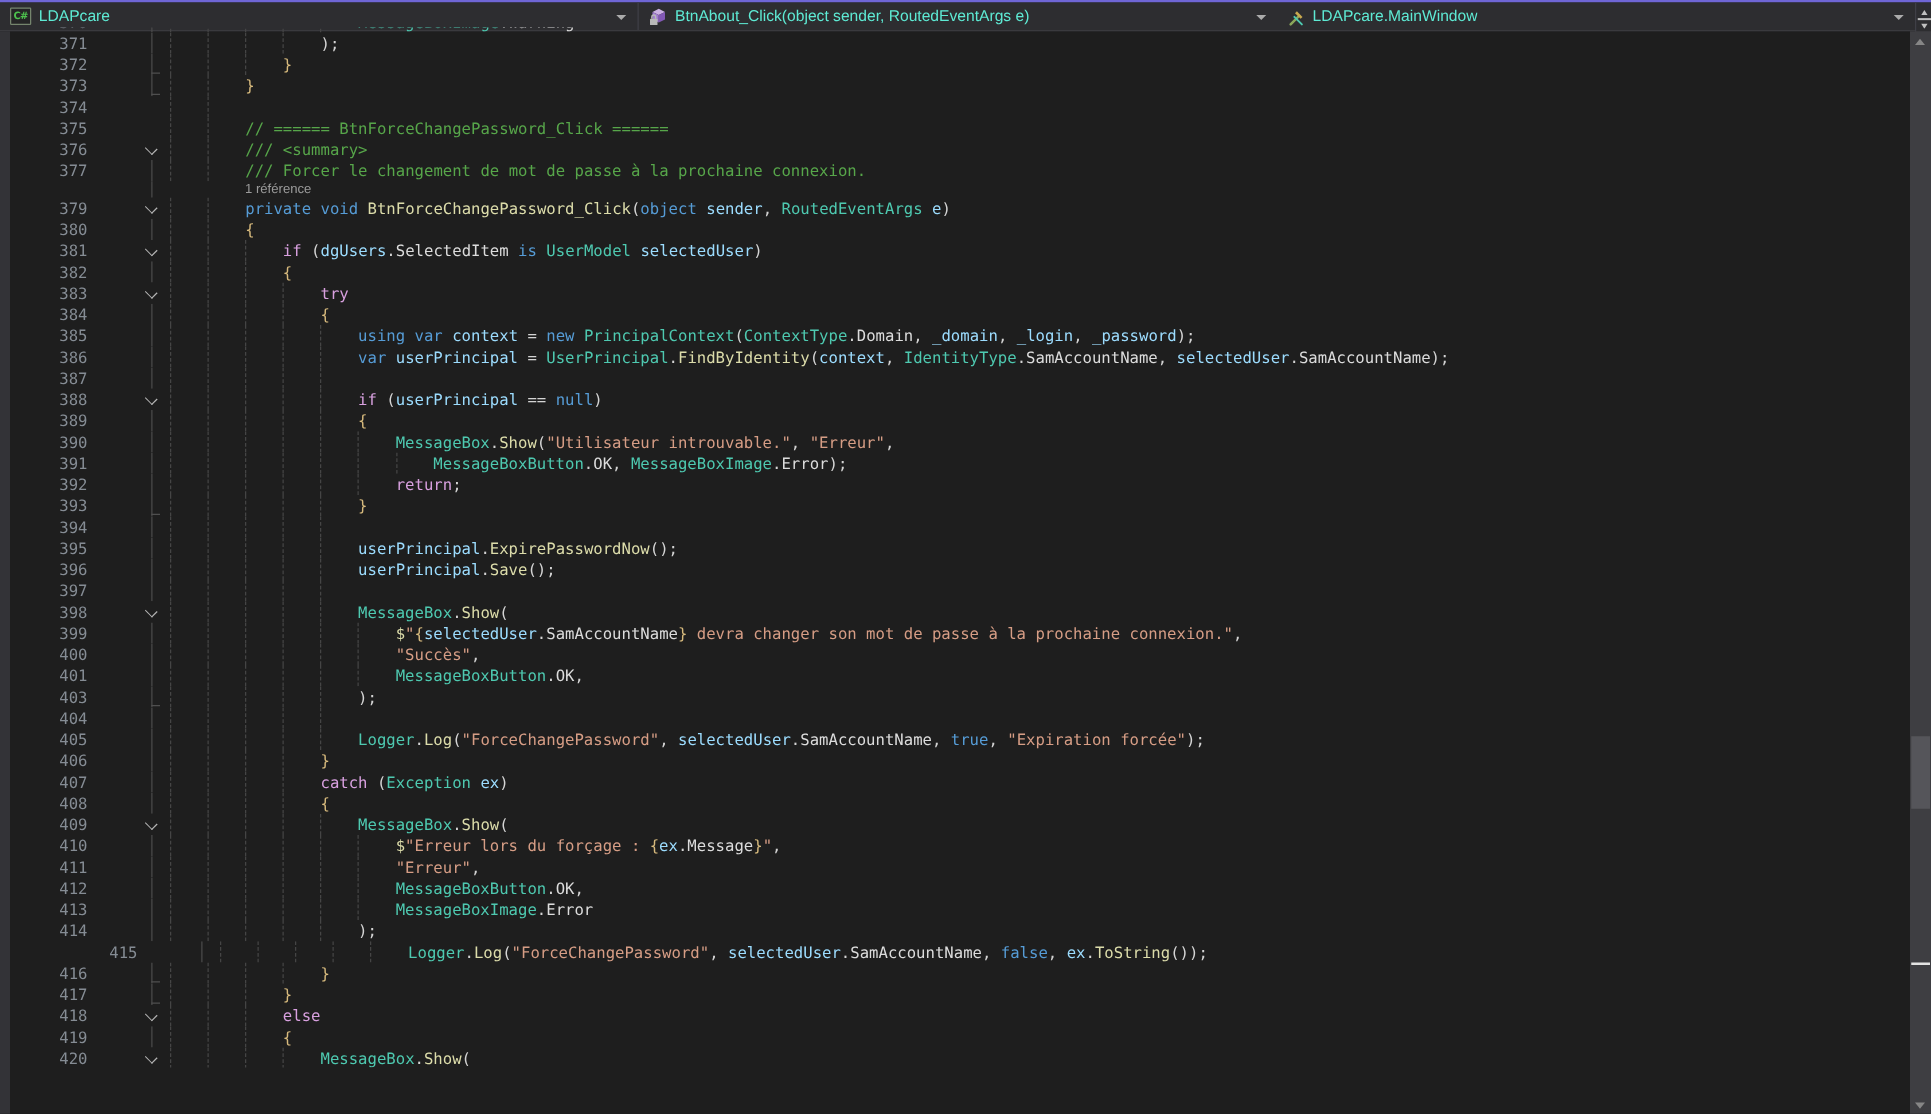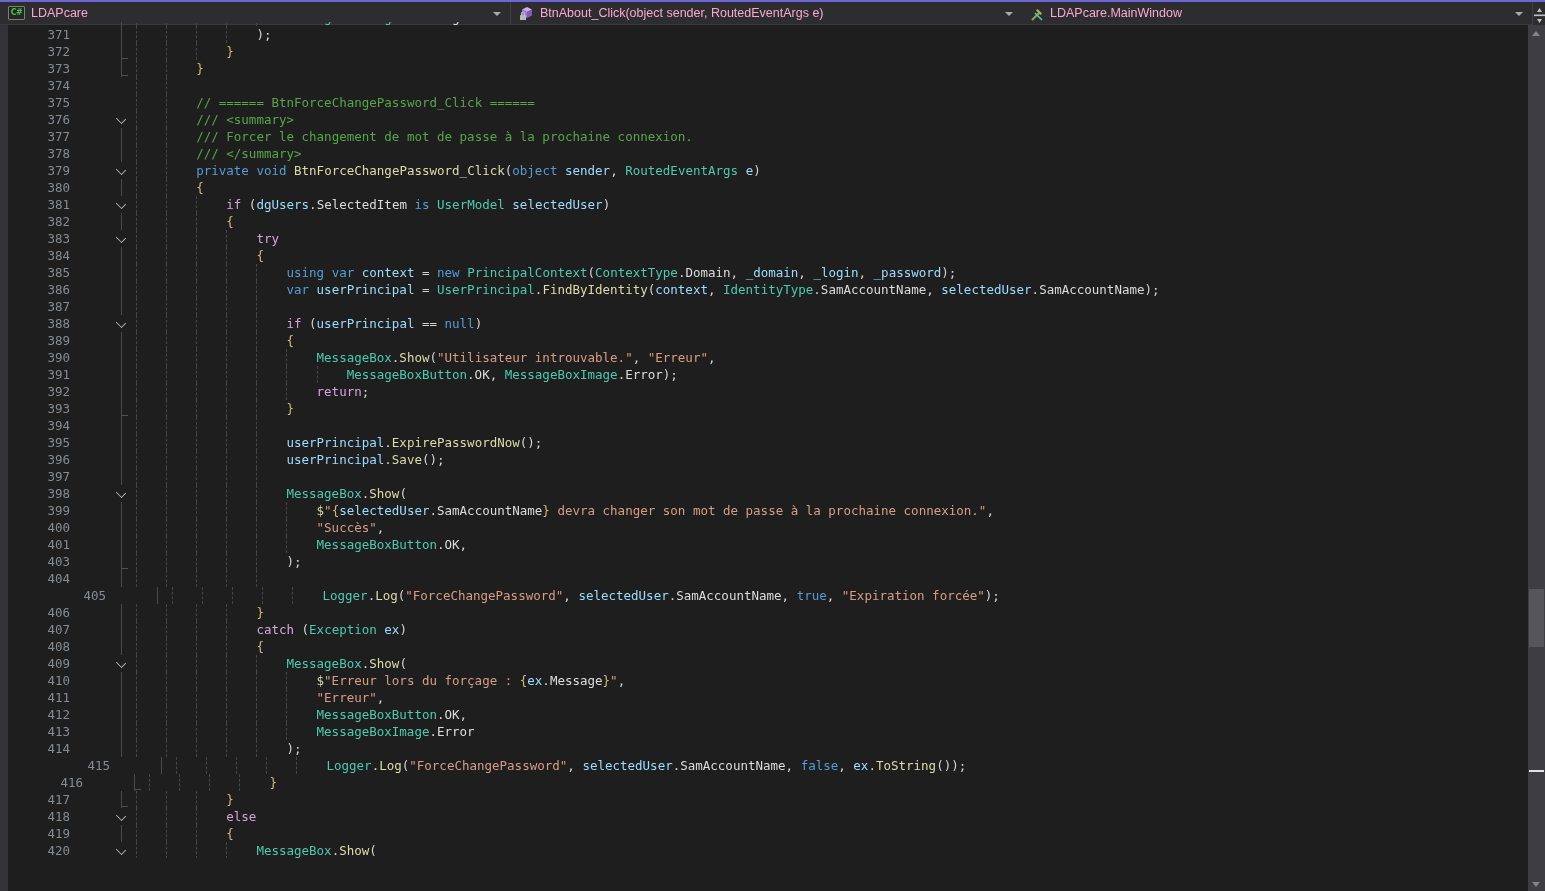--- a/index.html
+++ b/index.html
@@ -16,21 +16,21 @@
     background:var(--navbar_background,#2D2D30);
     border-bottom:1px solid #3a3a3e;
     display:flex;box-sizing:border-box;
   }
   .nav-sec{
     position:relative;width:511px;height:100%;box-sizing:border-box;
     display:flex;align-items:center;gap:6px;padding:0 24px 0 8px;
     border-right:1px solid #3f3f46;cursor:default;
   }
   .nav-label{
-    font-family:"Liberation Sans",sans-serif;font-size:12.5px;color:#f9a8d4;
+    font-family:"Liberation Sans",sans-serif;font-size:12.5px;color:#5eead4;
     white-space:nowrap;overflow:hidden;
   }
   .dd-arrow{
     position:absolute;right:9px;top:10px;width:0;height:0;
     border-left:4px solid transparent;border-right:4px solid transparent;
     border-top:4px solid #ababab;
   }
   .csharp-box{
     width:15px;height:12px;border:1px solid #75856d;border-radius:1px;
     color:#4dc24d;font-family:"DejaVu Sans",sans-serif;font-size:8px;font-weight:bold;
@@ -183,26 +183,23 @@
         <div class="code"><span class="g"></span><span class="g"></span><span class="co">/// &lt;summary&gt;</span></div>
       </div>
     </div>
     <div class="row" style="height: 17px;">
       <div class="rin">
         <div class="num">377</div>
         <div class="ol"></div>
         <div class="code"><span class="g"></span><span class="g"></span><span class="co">/// Forcer le changement de mot de passe à la prochaine connexion.</span></div>
       </div>
     </div>
-    <div class="row" style="height: 17px;">
-      <div class="rin">
-        <div class="num">378</div>
-        <div class="ol"></div>
-        <div class="code"><span class="g"></span><span class="g"></span><span class="co">/// &lt;/summary&gt;</span></div>
-      </div>
+    <div class="cl-row">
+      <div class="ol"></div>
+      <span class="cl-text">1 référence</span>
     </div>
     <div class="row" style="height: 17px;">
       <div class="rin">
         <div class="num">379</div>
         <div class="chev"></div>
         <div class="code"><span class="g"></span><span class="g"></span><span class="kw">private</span><span class="pu"> </span><span class="kw">void</span><span class="pu"> </span><span class="me">BtnForceChangePassword_Click</span><span class="pu">(</span><span class="kw">object</span><span class="pu"> </span><span class="va">sender</span><span class="pu">, </span><span class="ty">RoutedEventArgs</span><span class="pu"> </span><span class="va">e</span><span class="pu">)</span></div>
       </div>
     </div>
     <div class="row" style="height: 17px;">
       <div class="rin">
@@ -367,21 +364,21 @@
         <div class="code"><span class="g"></span><span class="g"></span><span class="g"></span><span class="g"></span><span class="g"></span><span class="pu">);</span></div>
       </div>
     </div>
     <div class="row" style="height: 17px;">
       <div class="rin">
         <div class="num">404</div>
         <div class="ol"></div>
         <div class="code"><span class="g"></span><span class="g"></span><span class="g"></span><span class="g"></span><span class="g"></span></div>
       </div>
     </div>
-    <div class="row" style="height: 17px; padding-left: 36px;">
+    <div class="row" style="height: 17px;">
       <div class="rin">
         <div class="num">405</div>
         <div class="ol"></div>
         <div class="code"><span class="g"></span><span class="g"></span><span class="g"></span><span class="g"></span><span class="g"></span><span class="ty">Logger</span><span class="pu">.</span><span class="me">Log</span><span class="pu">(</span><span class="st">"ForceChangePassword"</span><span class="pu">, </span><span class="va">selectedUser</span><span class="pu">.</span><span class="pr">SamAccountName</span><span class="pu">, </span><span class="kw">true</span><span class="pu">, </span><span class="st">"Expiration forcée"</span><span class="pu">);</span></div>
       </div>
     </div>
     <div class="row" style="height: 17px;">
       <div class="rin">
         <div class="num">406</div>
         <div class="ol"></div>
@@ -444,21 +441,21 @@
         <div class="code"><span class="g"></span><span class="g"></span><span class="g"></span><span class="g"></span><span class="g"></span><span class="pu">);</span></div>
       </div>
     </div>
     <div class="row" style="height: 17px; padding-left: 40px;">
       <div class="rin">
         <div class="num">415</div>
         <div class="ol"></div>
         <div class="code"><span class="g"></span><span class="g"></span><span class="g"></span><span class="g"></span><span class="g"></span><span class="ty">Logger</span><span class="pu">.</span><span class="me">Log</span><span class="pu">(</span><span class="st">"ForceChangePassword"</span><span class="pu">, </span><span class="va">selectedUser</span><span class="pu">.</span><span class="pr">SamAccountName</span><span class="pu">, </span><span class="kw">false</span><span class="pu">, </span><span class="va">ex</span><span class="pu">.</span><span class="me">ToString</span><span class="pu">());</span></div>
       </div>
     </div>
-    <div class="row" style="height: 17px; padding-left: 13px;">
+    <div class="row" style="height: 17px;">
       <div class="rin">
         <div class="num">416</div>
         <div class="ol"></div>
         <div class="tick"></div>
         <div class="code"><span class="g"></span><span class="g"></span><span class="g"></span><span class="g"></span><span class="br">}</span></div>
       </div>
     </div>
     <div class="row" style="height: 17px;">
       <div class="rin">
         <div class="num">417</div>

